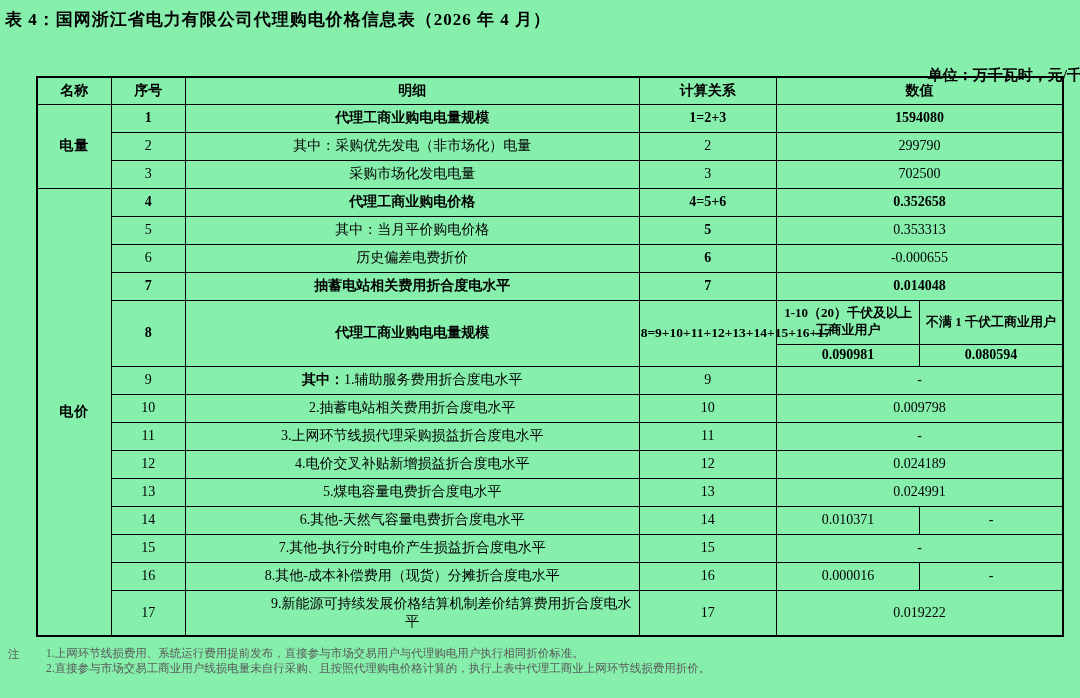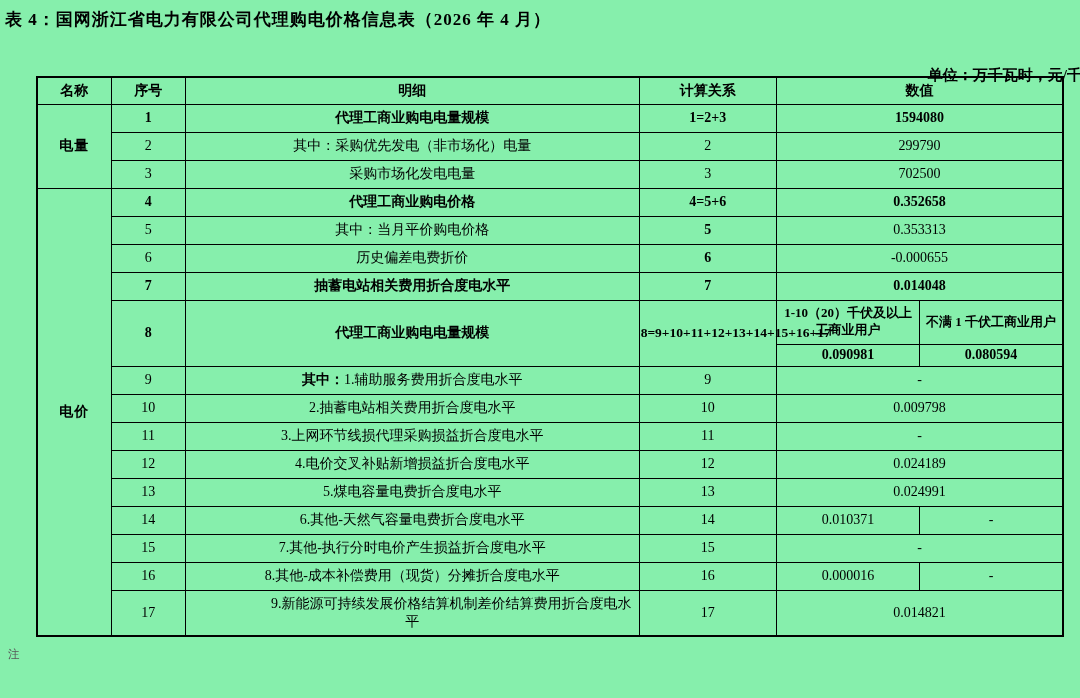--- a/index.html
+++ b/index.html
@@ -162,24 +162,26 @@
         <td>16</td>
         <td class="detail d-sub">8.其他-成本补偿费用（现货）分摊折合度电水平</td>
         <td>16</td>
         <td>0.000016</td>
         <td>-</td>
       </tr>
       <tr class="h-tall">
         <td>17</td>
         <td class="detail d-wrap">9.新能源可持续发展价格结算机制差价结算费用折合度电水平</td>
         <td>17</td>
-        <td colspan="2">0.014821</td>
+        <td colspan="2">0.019222</td>
       </tr>
     </tbody>
   </table>
 
   <div class="notes">
     <span class="label">注</span>
     <div class="items">
+      <div>1.上网环节线损费用、系统运行费用提前发布，直接参与市场交易用户与代理购电用户执行相同折价标准。</div>
+      <div>2.直接参与市场交易工商业用户线损电量未自行采购、且按照代理购电价格计算的，执行上表中代理工商业上网环节线损费用折价。</div>
     </div>
   </div>
 
 </div>
 
 </body></html>

